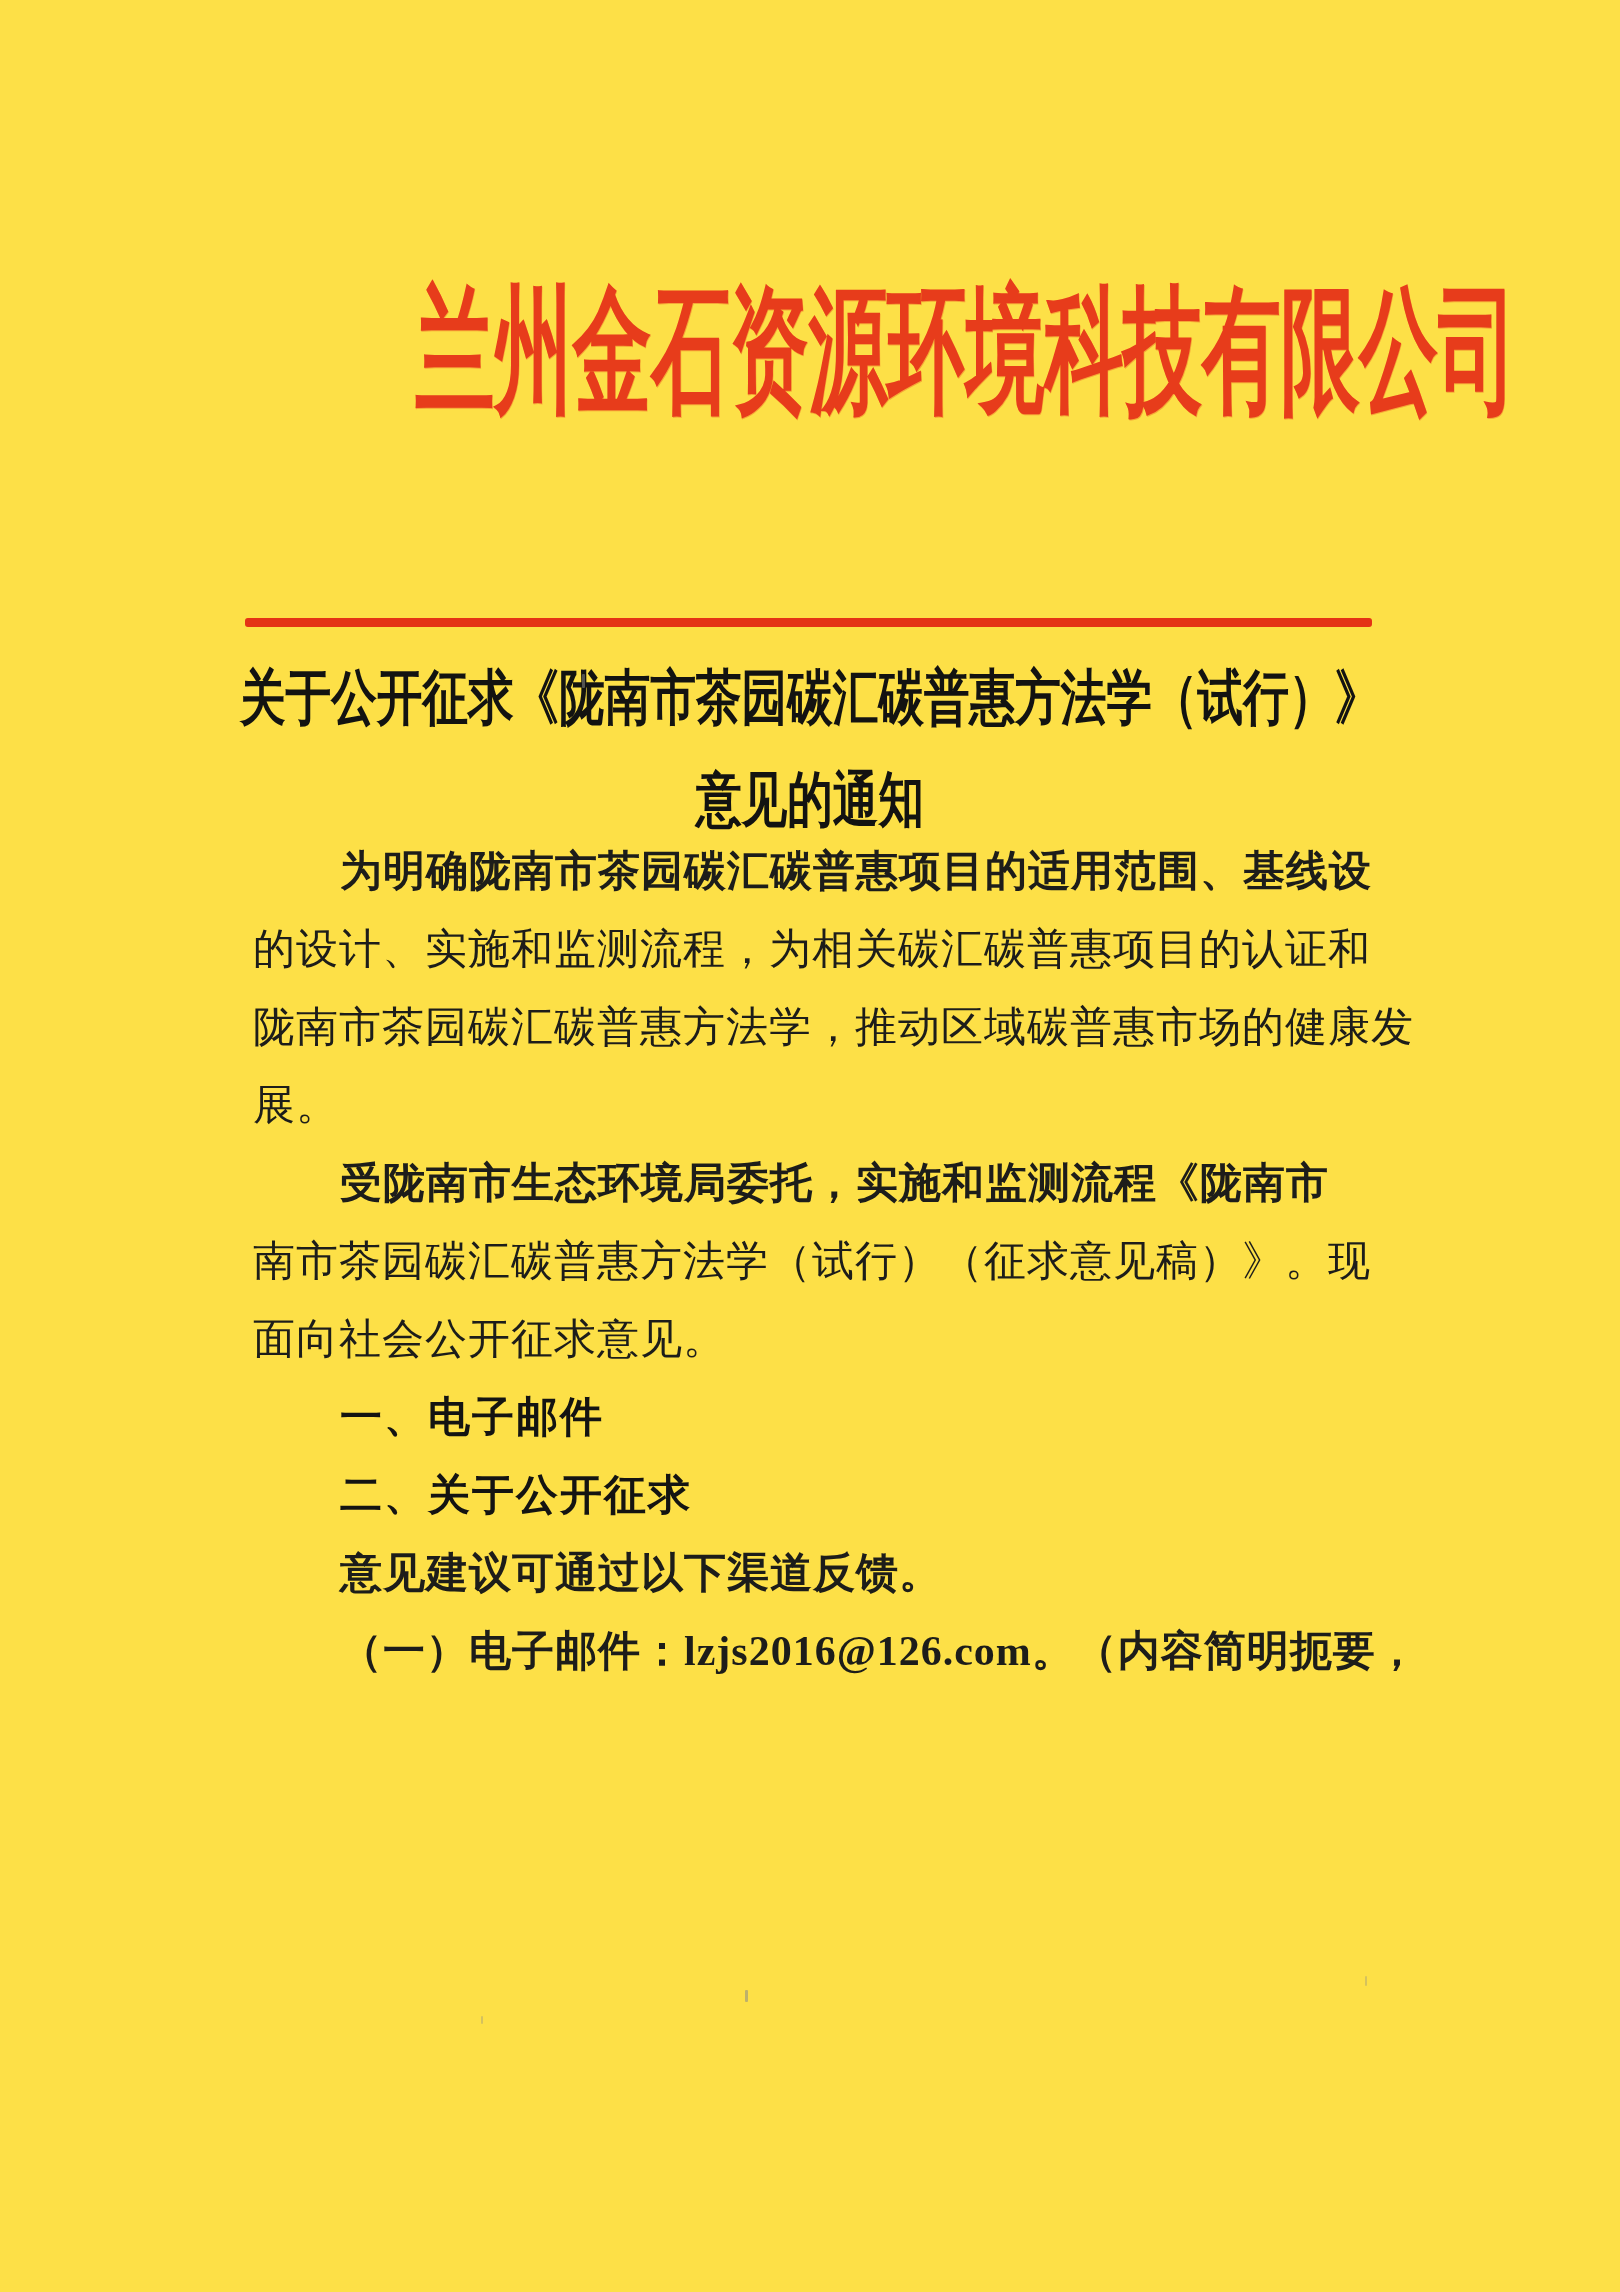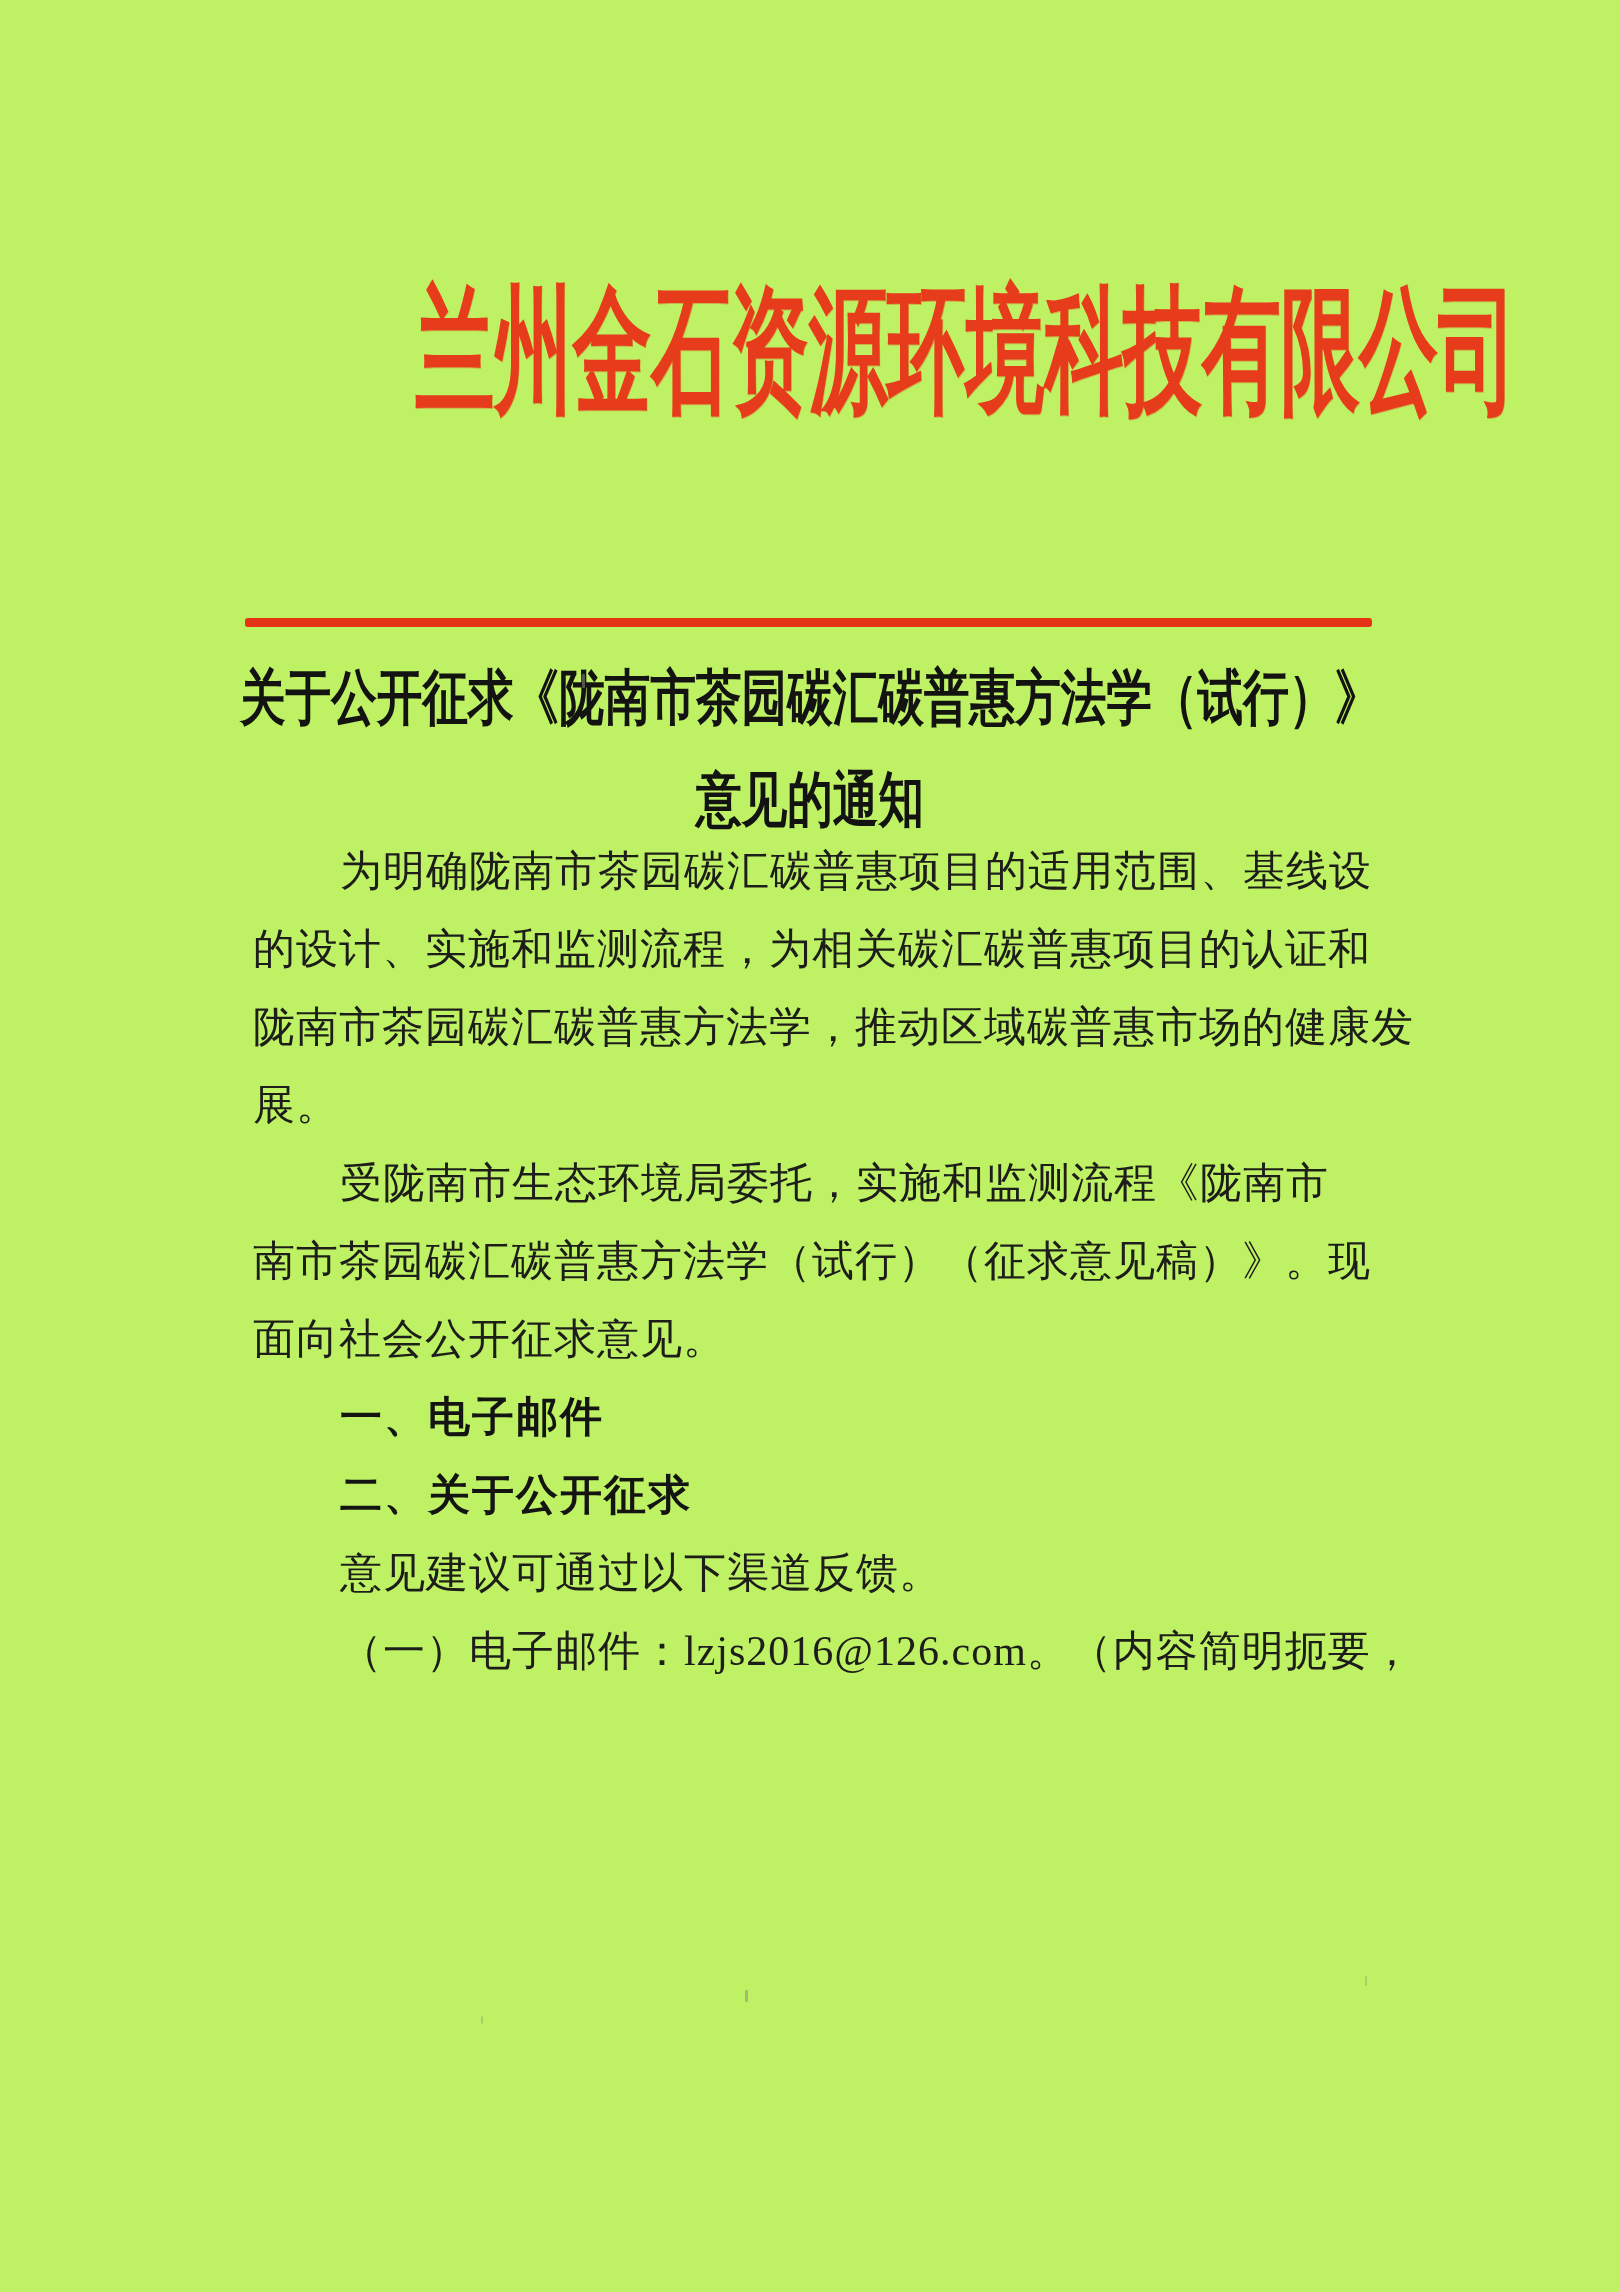--- a/index.html
+++ b/index.html
@@ -2,21 +2,21 @@
 <html><head>
 <meta charset="utf-8">
 <style>
   html, body { margin: 0; padding: 0; }
   body { background: #e9e9e9; }
   .page {
     position: relative;
     width: 1620px;
     height: 2293px;
     margin: 0 auto;
-    background: #bef264;
+    background: #fde047;
     overflow: hidden;
     font-family: "Liberation Serif", serif;
   }
 
   
   .letterhead {
     position: absolute;
     top: 280px;
     left: 0;
     width: 100%;
@@ -69,21 +69,21 @@
     position: absolute;
     top: 832px;
     left: 253px;
     width: 1157px;
     font-size: 42px;
     line-height: 78px;
     letter-spacing: 1px;
     color: #1d1d1a;
   }
   .line { height: 78px; white-space: nowrap; }
-  .indent { padding-left: 87px; }
+  .indent { padding-left: 87px; font-weight: bold; }
   .heading {
     font-family: "Liberation Sans", sans-serif;
     font-weight: bold;
     letter-spacing: 2px;
     color: #141412;
   }
 
   
   .speck {
     position: absolute;

